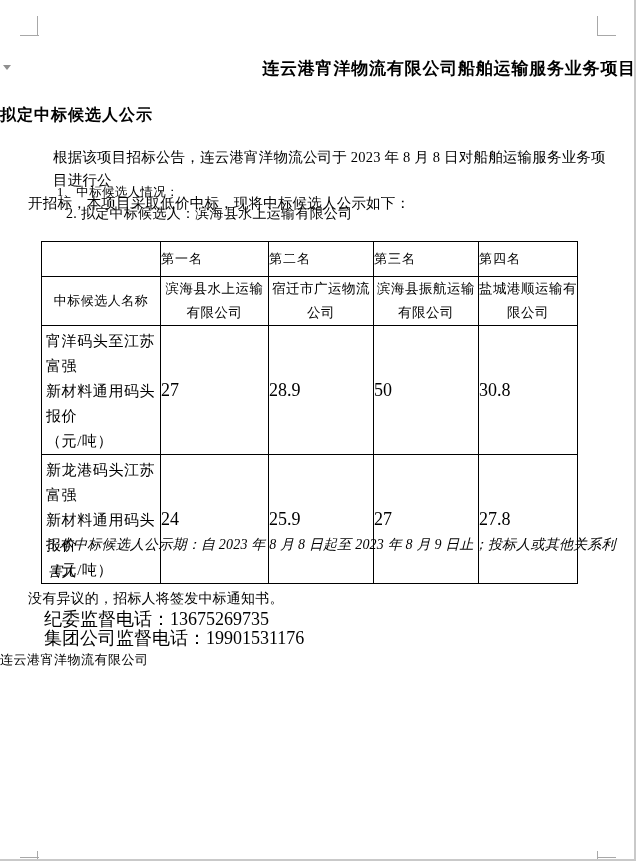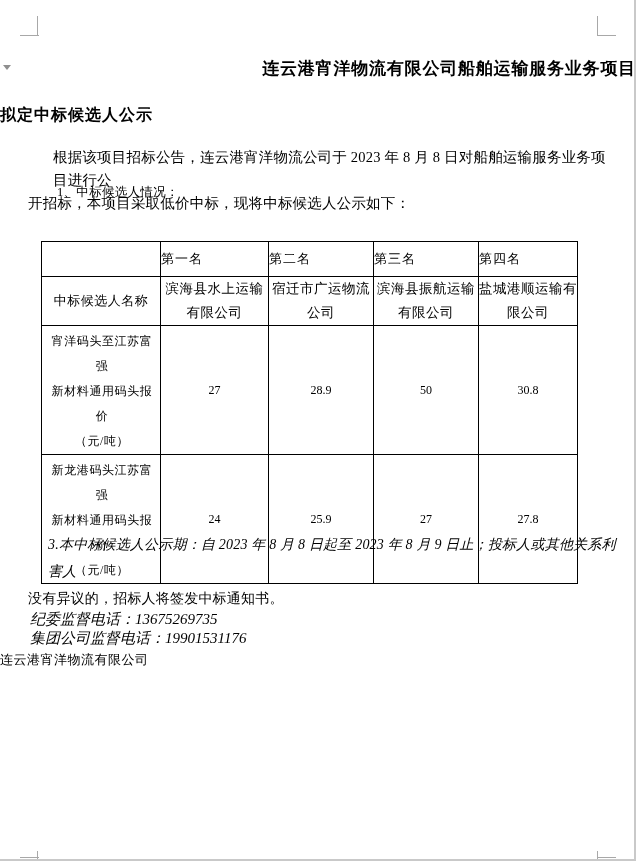--- a/index.html
+++ b/index.html
@@ -51,29 +51,29 @@
   table.bid td { border:1.5px solid #000; overflow:hidden; }
   .c0 { width:119px; } .c1 { width:108px; } .c2 { width:105px; } .c3 { width:105px; } .c4 { width:99px; }
   tr.r-head   { height:35px; }
   tr.r-names  { height:39px; }
   tr.r-price1 { height:68px; }
   tr.r-price2 { height:91px; }
   td.hcell  { text-align:left; vertical-align:middle; font-size:13px; letter-spacing:1px; }
   td.lblhdr { text-align:center; vertical-align:middle; font-size:13px; letter-spacing:0.5px; }
   td.company { text-align:center; vertical-align:middle; font-size:13.5px;
                line-height:24px; white-space:pre-line; letter-spacing:0.5px; }
-  td.rowlabel { vertical-align:top; padding:3px 2px 0 4px; font-size:12px;
-                line-height:25px; white-space:pre-line; letter-spacing:0.6px;text-align:center; }
-  td.val { text-align:center; vertical-align:middle; font-size:12px; }
+  td.rowlabel { vertical-align:top; padding:3px 2px 0 4px; font-size:15px;
+                line-height:25px; white-space:pre-line; letter-spacing:0.6px; }
+  td.val { text-align:left; vertical-align:middle; font-size:18px; }
 
   .para3 { position:absolute; left:28px; top:531px; width:592px;
            font-size:14px; line-height:27px; letter-spacing:0.2px; }
   .para3 .ln.indent { padding-left:20px;font-style:italic; }
 
-  .phones { position:absolute; left:30px; top:610px; font-size:15px; line-height:19px;font-style:italic; }
+  .phones { position:absolute; left:44px; top:610px; font-size:18px; line-height:19px; }
 
   .signature { position:absolute; left:0; top:650px; width:596px; 
                font-size:13px; line-height:20.5px; letter-spacing:0.5px; }
 </style>
 </head>
 <body>
 
 <div id="page">
 
   <div class="mark-h" style="left:20px; top:35px;"></div>
@@ -89,20 +89,21 @@
 
   <div class="doc-title">连云港宵洋物流有限公司船舶运输服务业务项目</div>
   <div class="doc-subtitle">拟定中标候选人公示</div>
 
   <div class="para1">
     <div class="ln indent">根据该项目招标公告，连云港宵洋物流公司于 2023 年 8 月 8 日对船舶运输服务业务项目进行公</div>
     <div class="ln">开招标，本项目采取低价中标，现将中标候选人公示如下：</div>
   </div>
 
   <div class="item1">1、中标候选人情况：</div>
+  <div class="item2">2. 拟定中标候选人：滨海县水上运输有限公司</div>
 
   <table class="bid">
     <colgroup>
       <col class="c0">
         <col class="c1">
         <col class="c2">
         <col class="c3">
         <col class="c4">
     </colgroup>
     <tbody>

